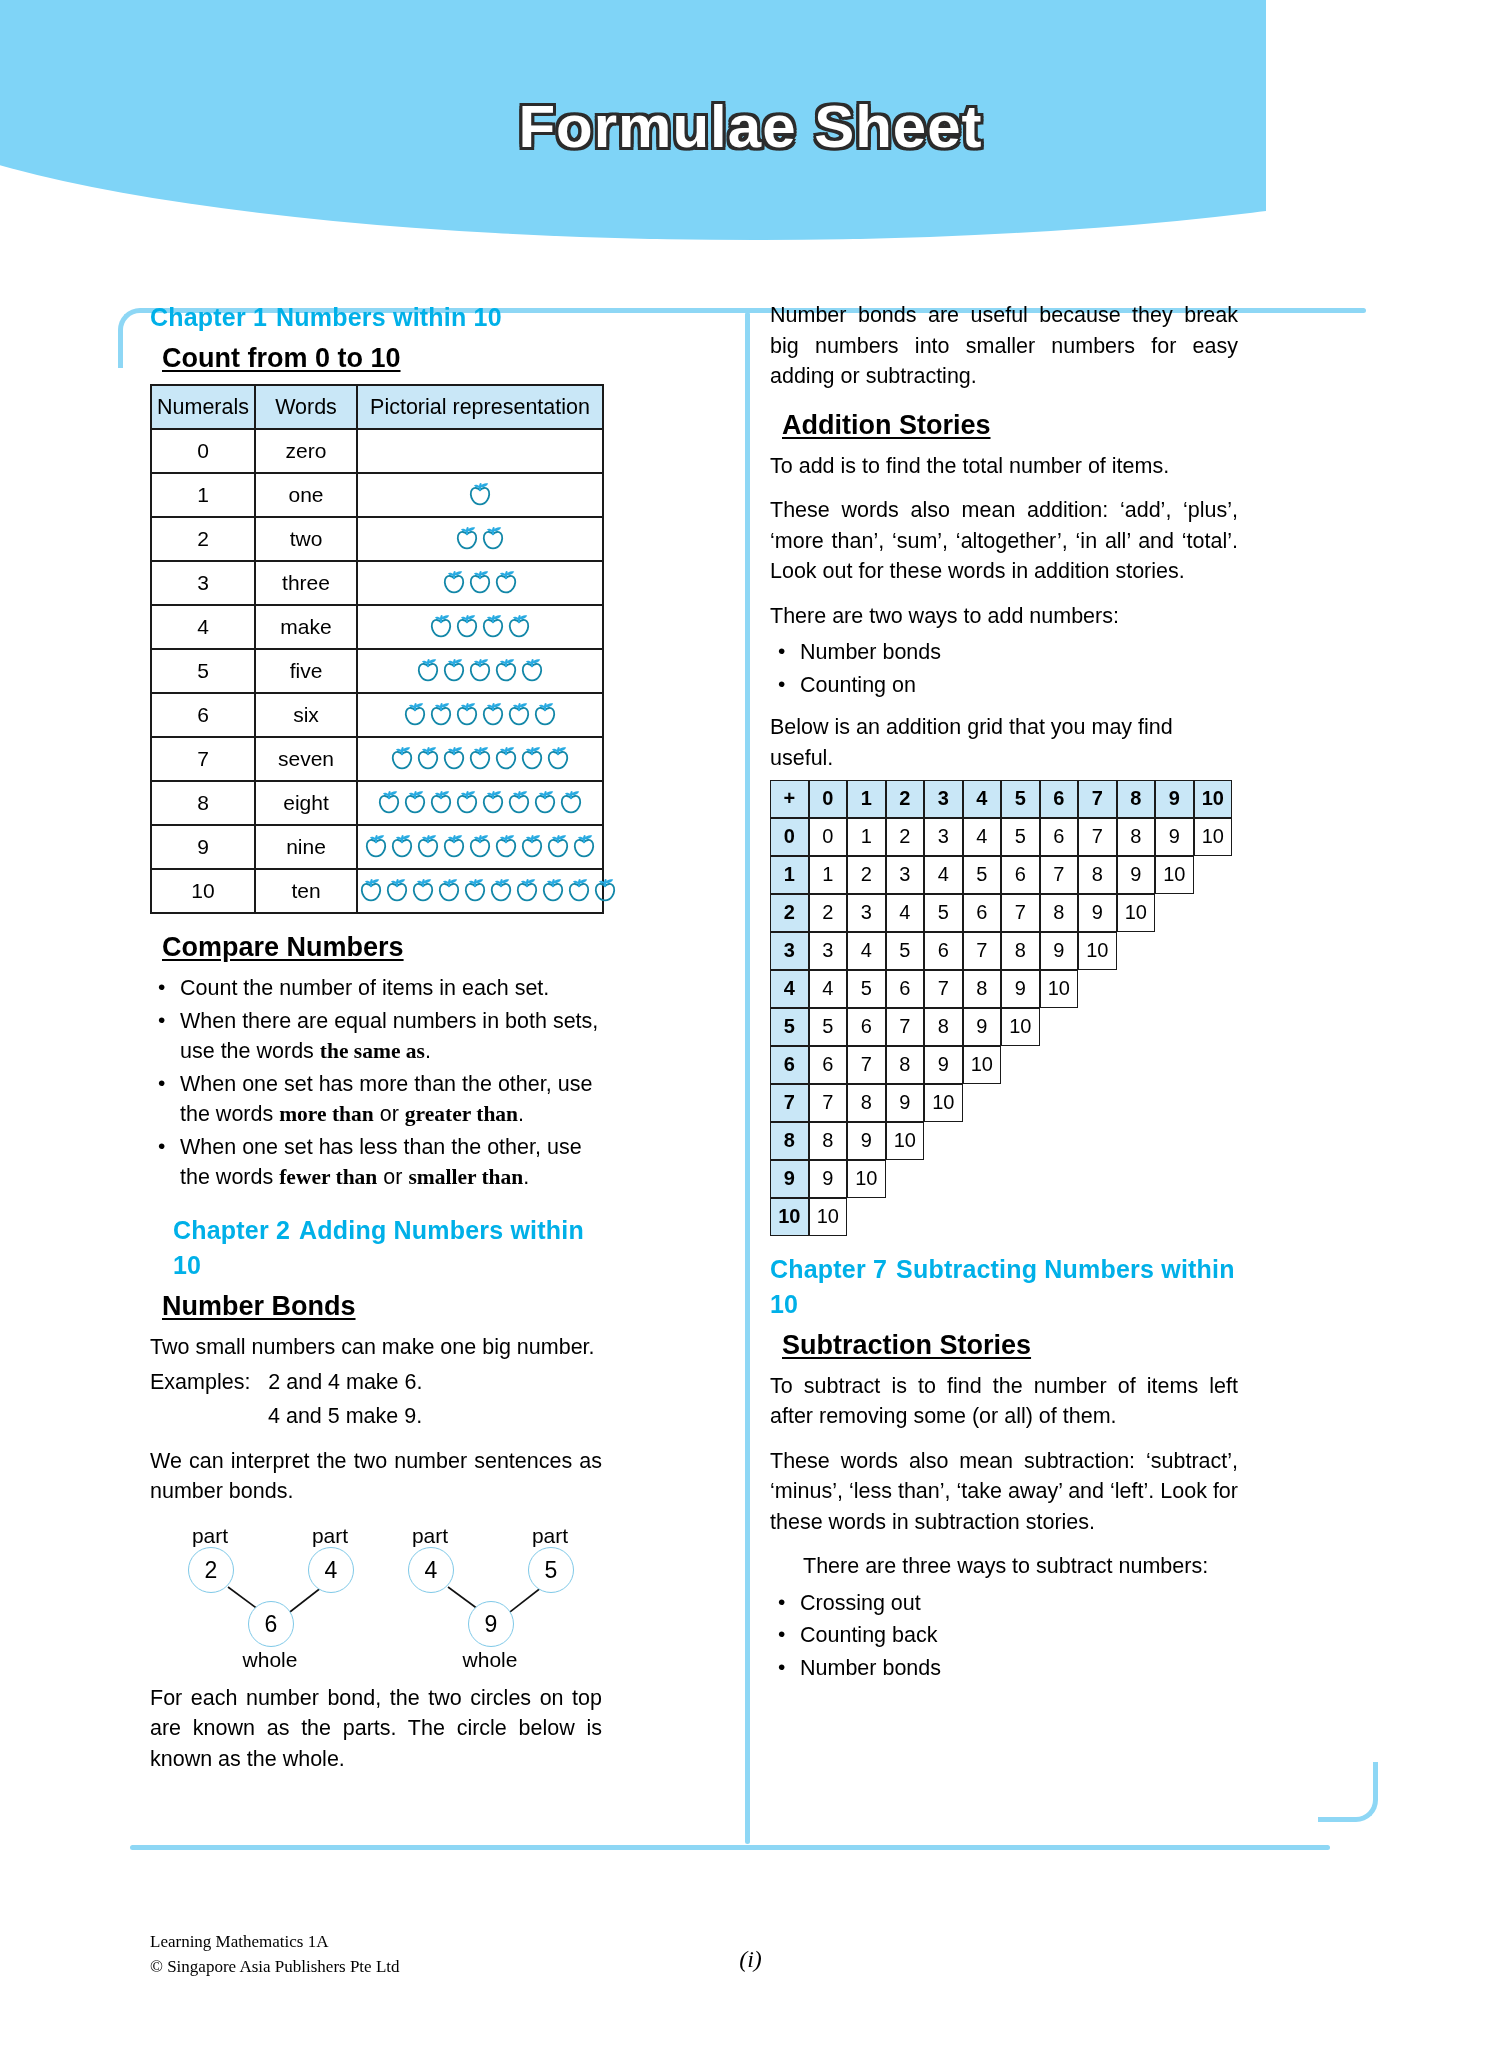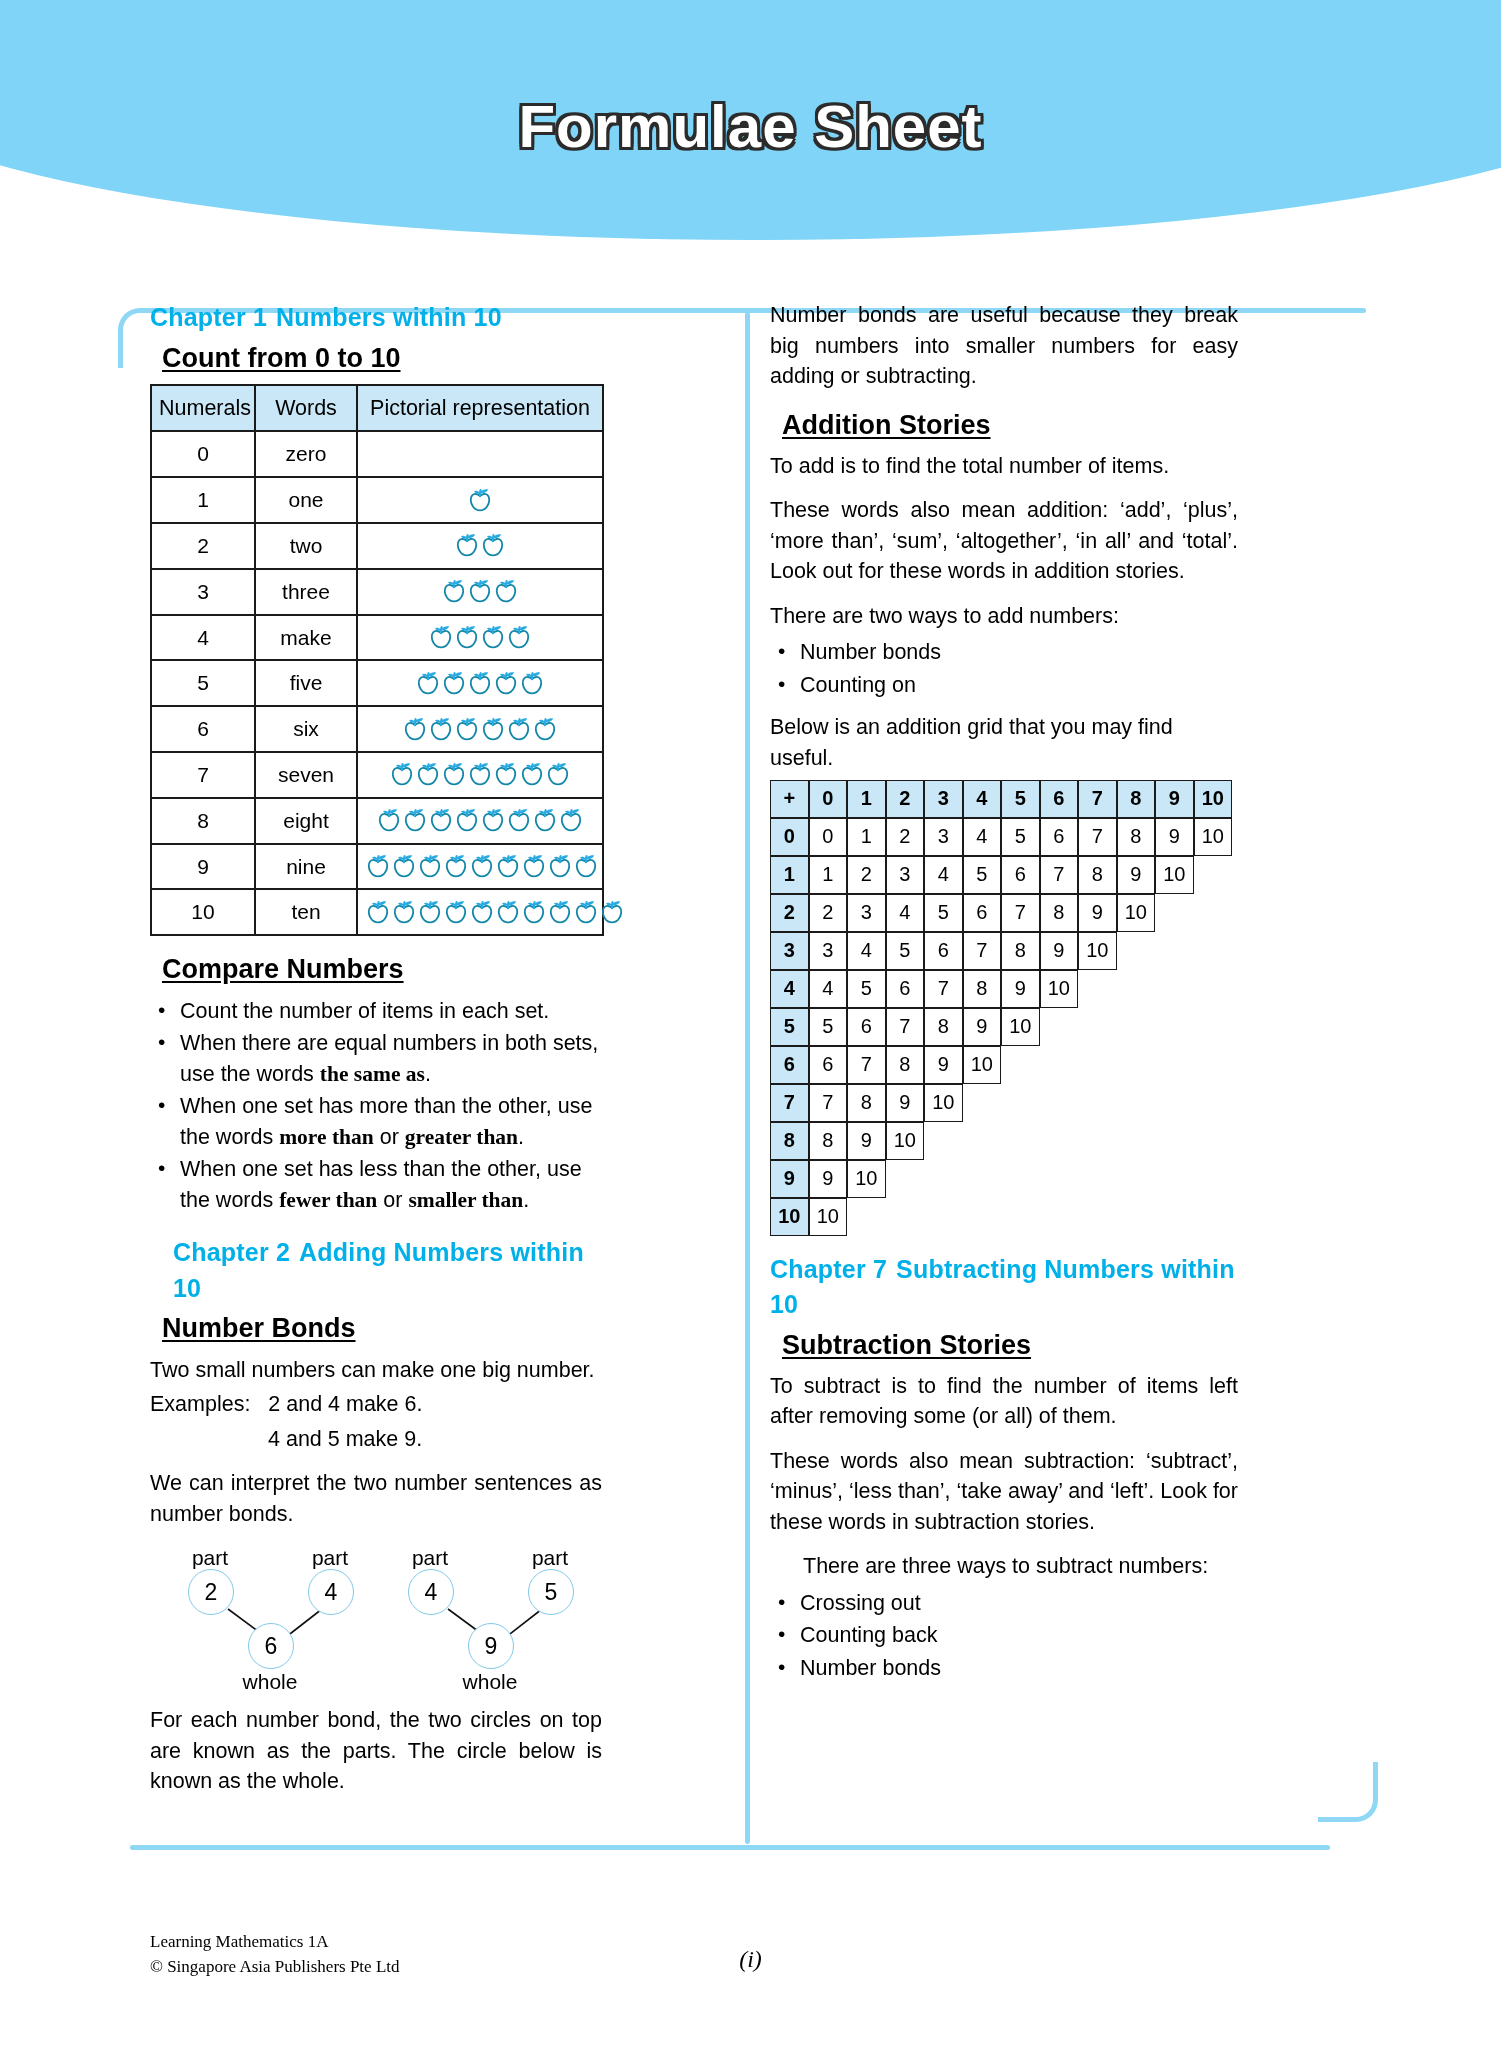--- a/index.html
+++ b/index.html
@@ -8,21 +8,21 @@
     width:1501px; height:2054px;
     background:#ffffff;
     font-family:"Liberation Sans", sans-serif;
     color:#000;
     position:relative;
     overflow:hidden;
   }
 
   
   #banner {
-    position:absolute; left:0; top:0; width:1501px; height:260px;
+    position:absolute; left:0; top:0; width:1266px; height:260px;
     overflow:hidden;
   }
   #banner .band-dark {
     position:absolute; left:0; top:0; width:1501px; height:82px;
     background:#00c0f3;
   }
   #banner .band-light {
     position:absolute; left:-140px; top:-320px;
     width:1790px; height:560px;
     background:#7fd4f7;
@@ -113,21 +113,21 @@
     border-collapse:collapse;
     width:452px;
     margin:2px 0 14px 0;
     table-layout:fixed;
   }
   table.numerals th, table.numerals td {
     border:2px solid #1a1a1a;
     text-align:center;
     font-size:21px;
     font-weight:normal;
-    padding:7px;
+    padding:0;
     height:44px;
     vertical-align:middle;
   }
   table.numerals thead th { background:#c9e7f7; font-size:21.5px; }
   table.numerals col.c1 { width:104px; }
   table.numerals col.c2 { width:102px; }
   table.numerals col.c3 { width:246px; }
   .apples { display:block; text-align:center; white-space:nowrap; line-height:0; }
   .apples svg { display:inline-block; vertical-align:middle; }
 

